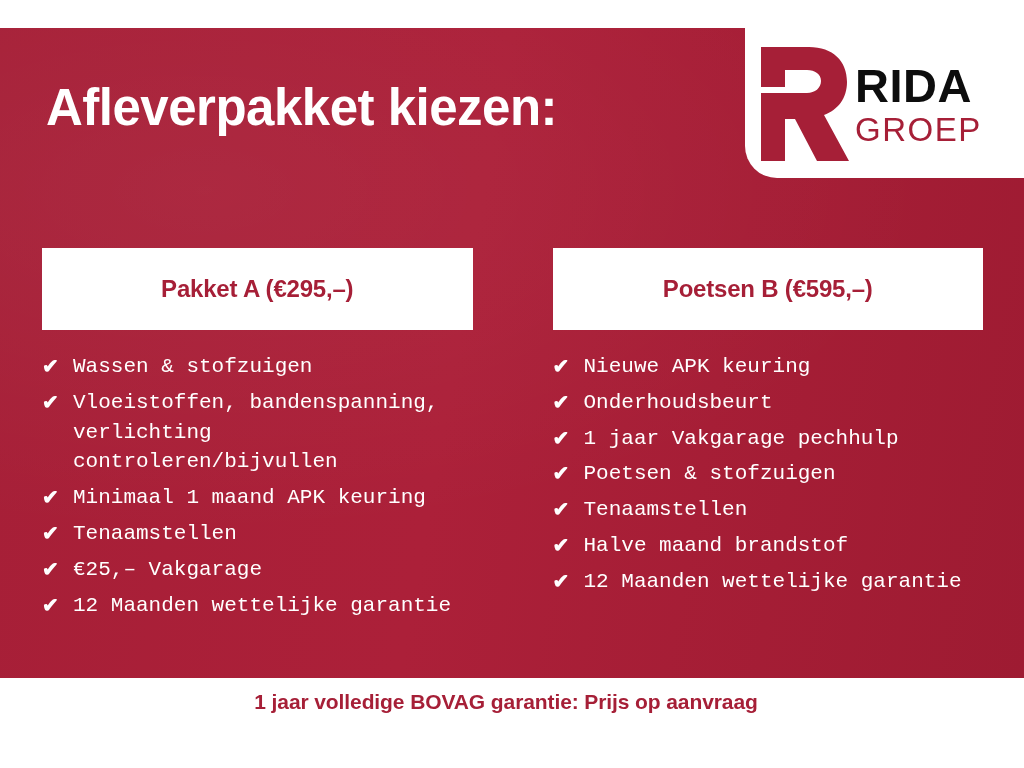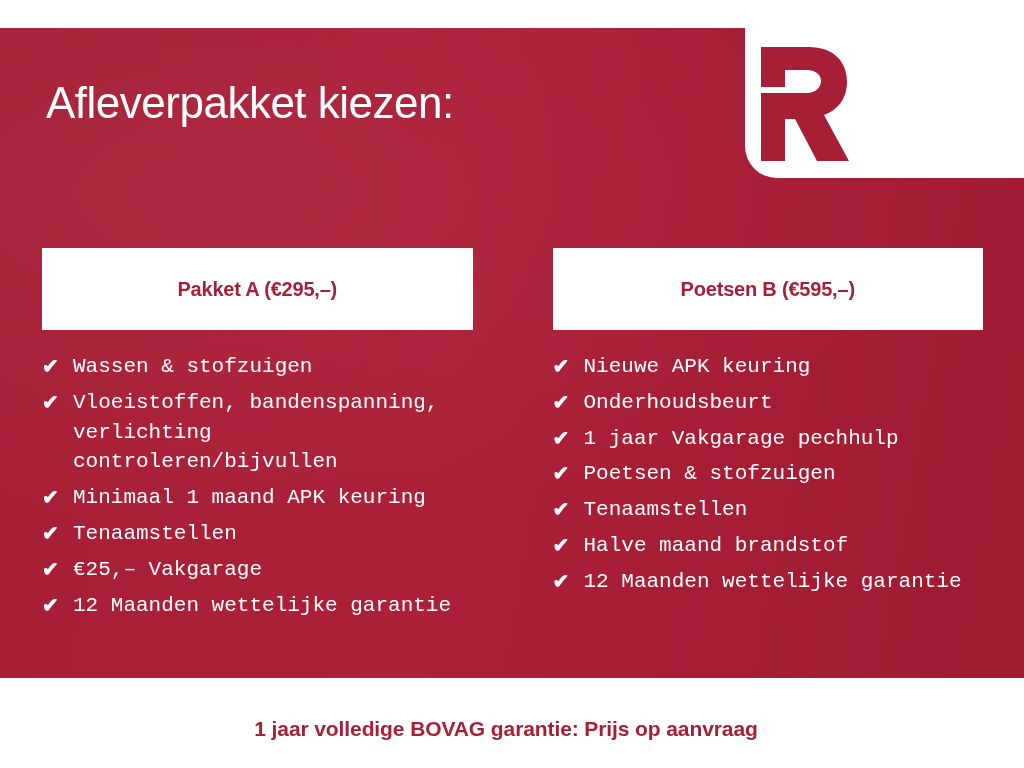--- a/index.html
+++ b/index.html
@@ -77,22 +77,22 @@
     color: #a61f37;
     letter-spacing: 1.5px;
     margin-top: 4px;
   }
 
   
   .headline {
     position: absolute;
     left: 46px;
     top: 78px;
-    font-size: 44px;
-    font-weight: normal;
+    font-size: 51px;
+    font-weight: bold;
     color: #ffffff;
     letter-spacing: -0.5px;
     white-space: nowrap;
   }
 
   
   .columns {
     position: absolute;
     left: 42px;
     top: 248px;
@@ -104,21 +104,21 @@
     width: 431px;
   }
   .pkg-header {
     background: #ffffff;
     height: 82px;
     display: flex;
     align-items: center;
     justify-content: center;
   }
   .pkg-title {
-    font-size: 20px;
+    font-size: 24px;
     font-weight: bold;
     color: #a61f37;
     letter-spacing: -0.2px;
     white-space: nowrap;
   }
   .pkg-list {
     list-style: none;
     margin: 0;
     padding: 22px 0 0 0;
   }
@@ -145,21 +145,21 @@
 
   
   .footer {
     position: absolute;
     left: 0;
     top: 678px;
     width: 1012px;
     height: 90px;
     background: #ffffff;
     display: flex;
-    align-items: center;
+    align-items: flex-start;
     justify-content: center;
   }
   .footer-text {
     margin-top: 12px;
     font-size: 21px;
     font-weight: bold;
     color: #a61f37;
     letter-spacing: -0.1px;
     white-space: nowrap;
   }
@@ -168,20 +168,24 @@
 <body>
 
 <div class="canvas">
 
   <div class="red-panel"></div>
 
   <div class="logo-plate">
     <svg class="logo-mark" viewBox="0 0 92 116">
       <path fill="#a61f37" d="M4 2 H52 C76 2 90 16 90 37 C90 53 81 65 67 70 L92 116 H60 L38 74 H28 V116 H4 V48 H50 C58 48 64 43 64 36 C64 29 58 25 50 25 H28 V42 H4 Z"></path>
     </svg>
+    <div class="logo-words">
+      <span class="logo-rida">RIDA</span>
+      <span class="logo-groep">GROEP</span>
+    </div>
   </div>
 
   <div class="headline">Afleverpakket kiezen:</div>
 
   <div class="columns">
 
     <div class="package">
       <div class="pkg-header">
         <span class="pkg-title">Pakket A (€295,–)</span>
       </div>

